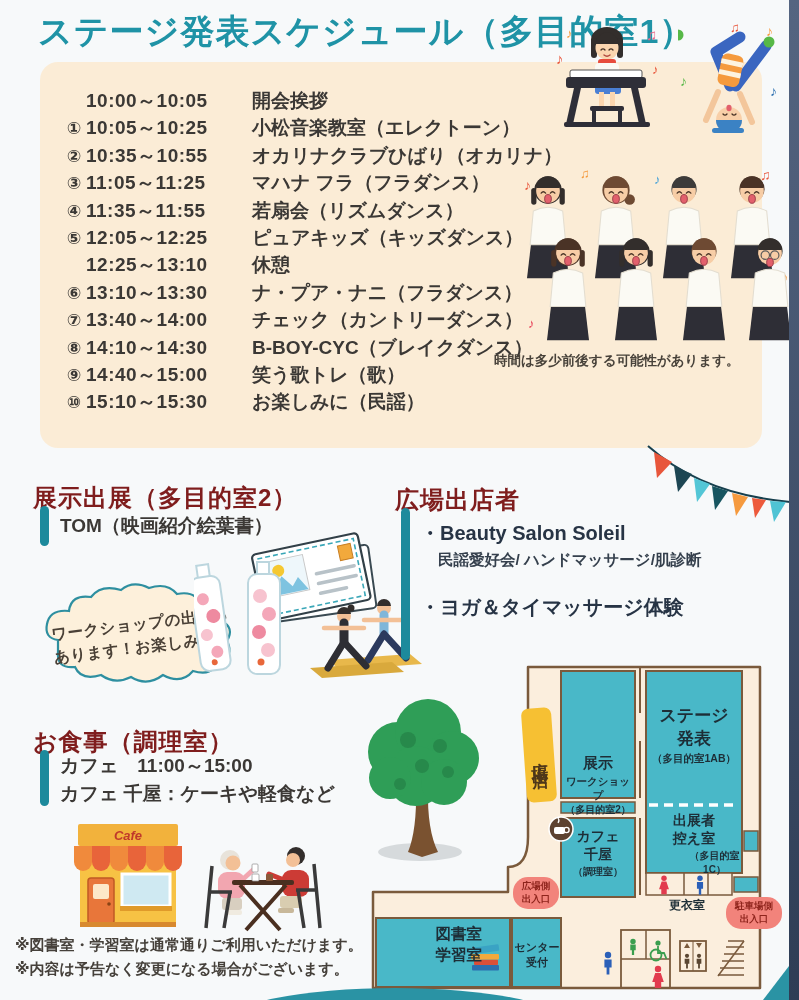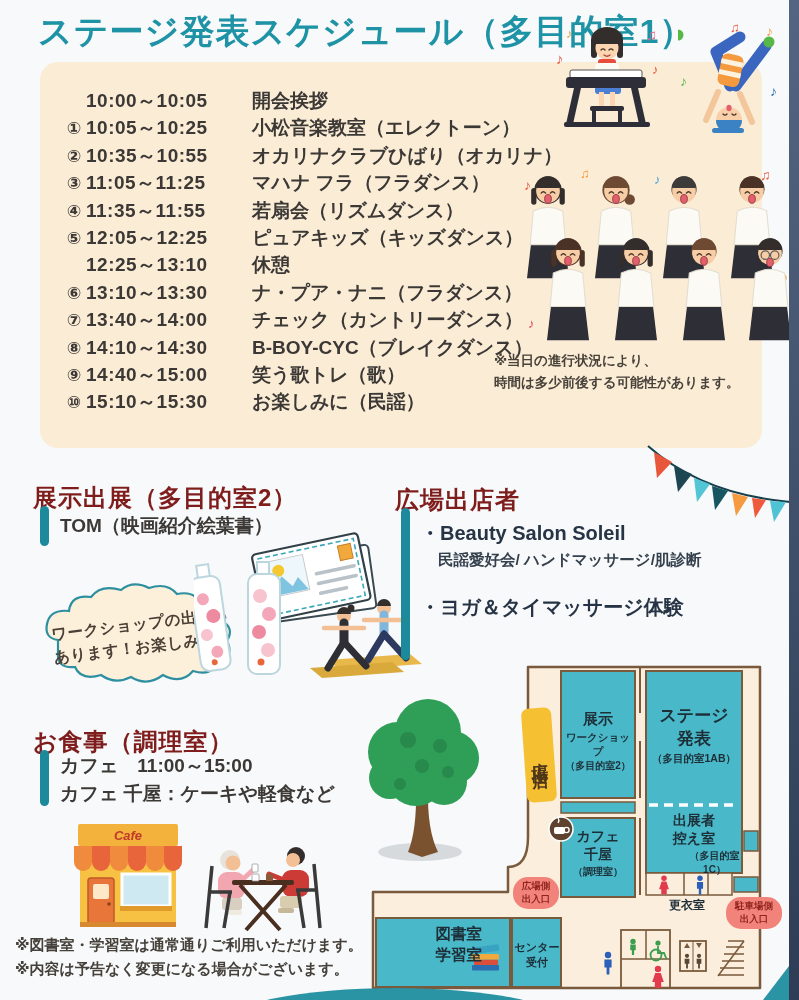--- a/index.html
+++ b/index.html
@@ -129,21 +129,20 @@
       <span class="s-name">笑う歌トレ（歌）</span>
     </div>
   <div class="sched-row">
       <span class="s-no">⑩</span>
       <span class="s-time">15:10～15:30</span>
       <span class="s-name">お楽しみに（民謡）</span>
     </div>
 </div>
 
 <div class="abs sched-note">
-  <div>※当日の進行状況により、</div>
   <div>時間は多少前後する可能性があります。</div>
 </div>
 
 <svg class="abs" style="left:550px;top:22px;" width="118" height="120" viewBox="0 0 118 120">
   <text x="6" y="42" font-size="15" fill="#e8563b">♪</text>
   <text x="16" y="16" font-size="13" fill="#f59a3e">♪</text>
   <text x="96" y="18" font-size="15" fill="#e86a8a">♫</text>
   <text x="102" y="52" font-size="13" fill="#e8563b">♪</text>
 
   <ellipse cx="57" cy="18" rx="16" ry="13" fill="#332e2c"></ellipse>
@@ -536,21 +535,21 @@
 
   <g stroke="#7a5a3c" stroke-width="1.5" fill="none">
     <path d="M350,320 H376 M352,313 H376 M354,306 H376 M356,299 H376 M358,292 H376 M360,286 H376"></path>
     <path d="M350,321 L376,286"></path>
   </g>
 </svg>
 
 <div class="abs vlabel" style="left:524px;top:708px;width:30px;height:94px;">広場出店</div>
 
 <div class="abs map-label" style="left:561px;top:710px;width:74px;">
-  <div class="map-l1" style="font-size:15px;">展示</div>
+  <div class="map-l1" style="font-size:15px;margin-top:44px;">展示</div>
   <div class="map-sub" style="font-size:10.5px;margin-top:2px;">ワークショップ</div>
   <div class="map-sub" style="font-size:10px;">（多目的室2）</div>
 </div>
 
 <div class="abs map-label" style="left:646px;top:704px;width:96px;">
   <div class="map-l1" style="font-size:17px;">ステージ</div>
   <div class="map-l1" style="font-size:17px;">発表</div>
   <div class="map-sub" style="font-size:10.5px;margin-top:2px;">（多目的室1AB）</div>
 </div>
 

